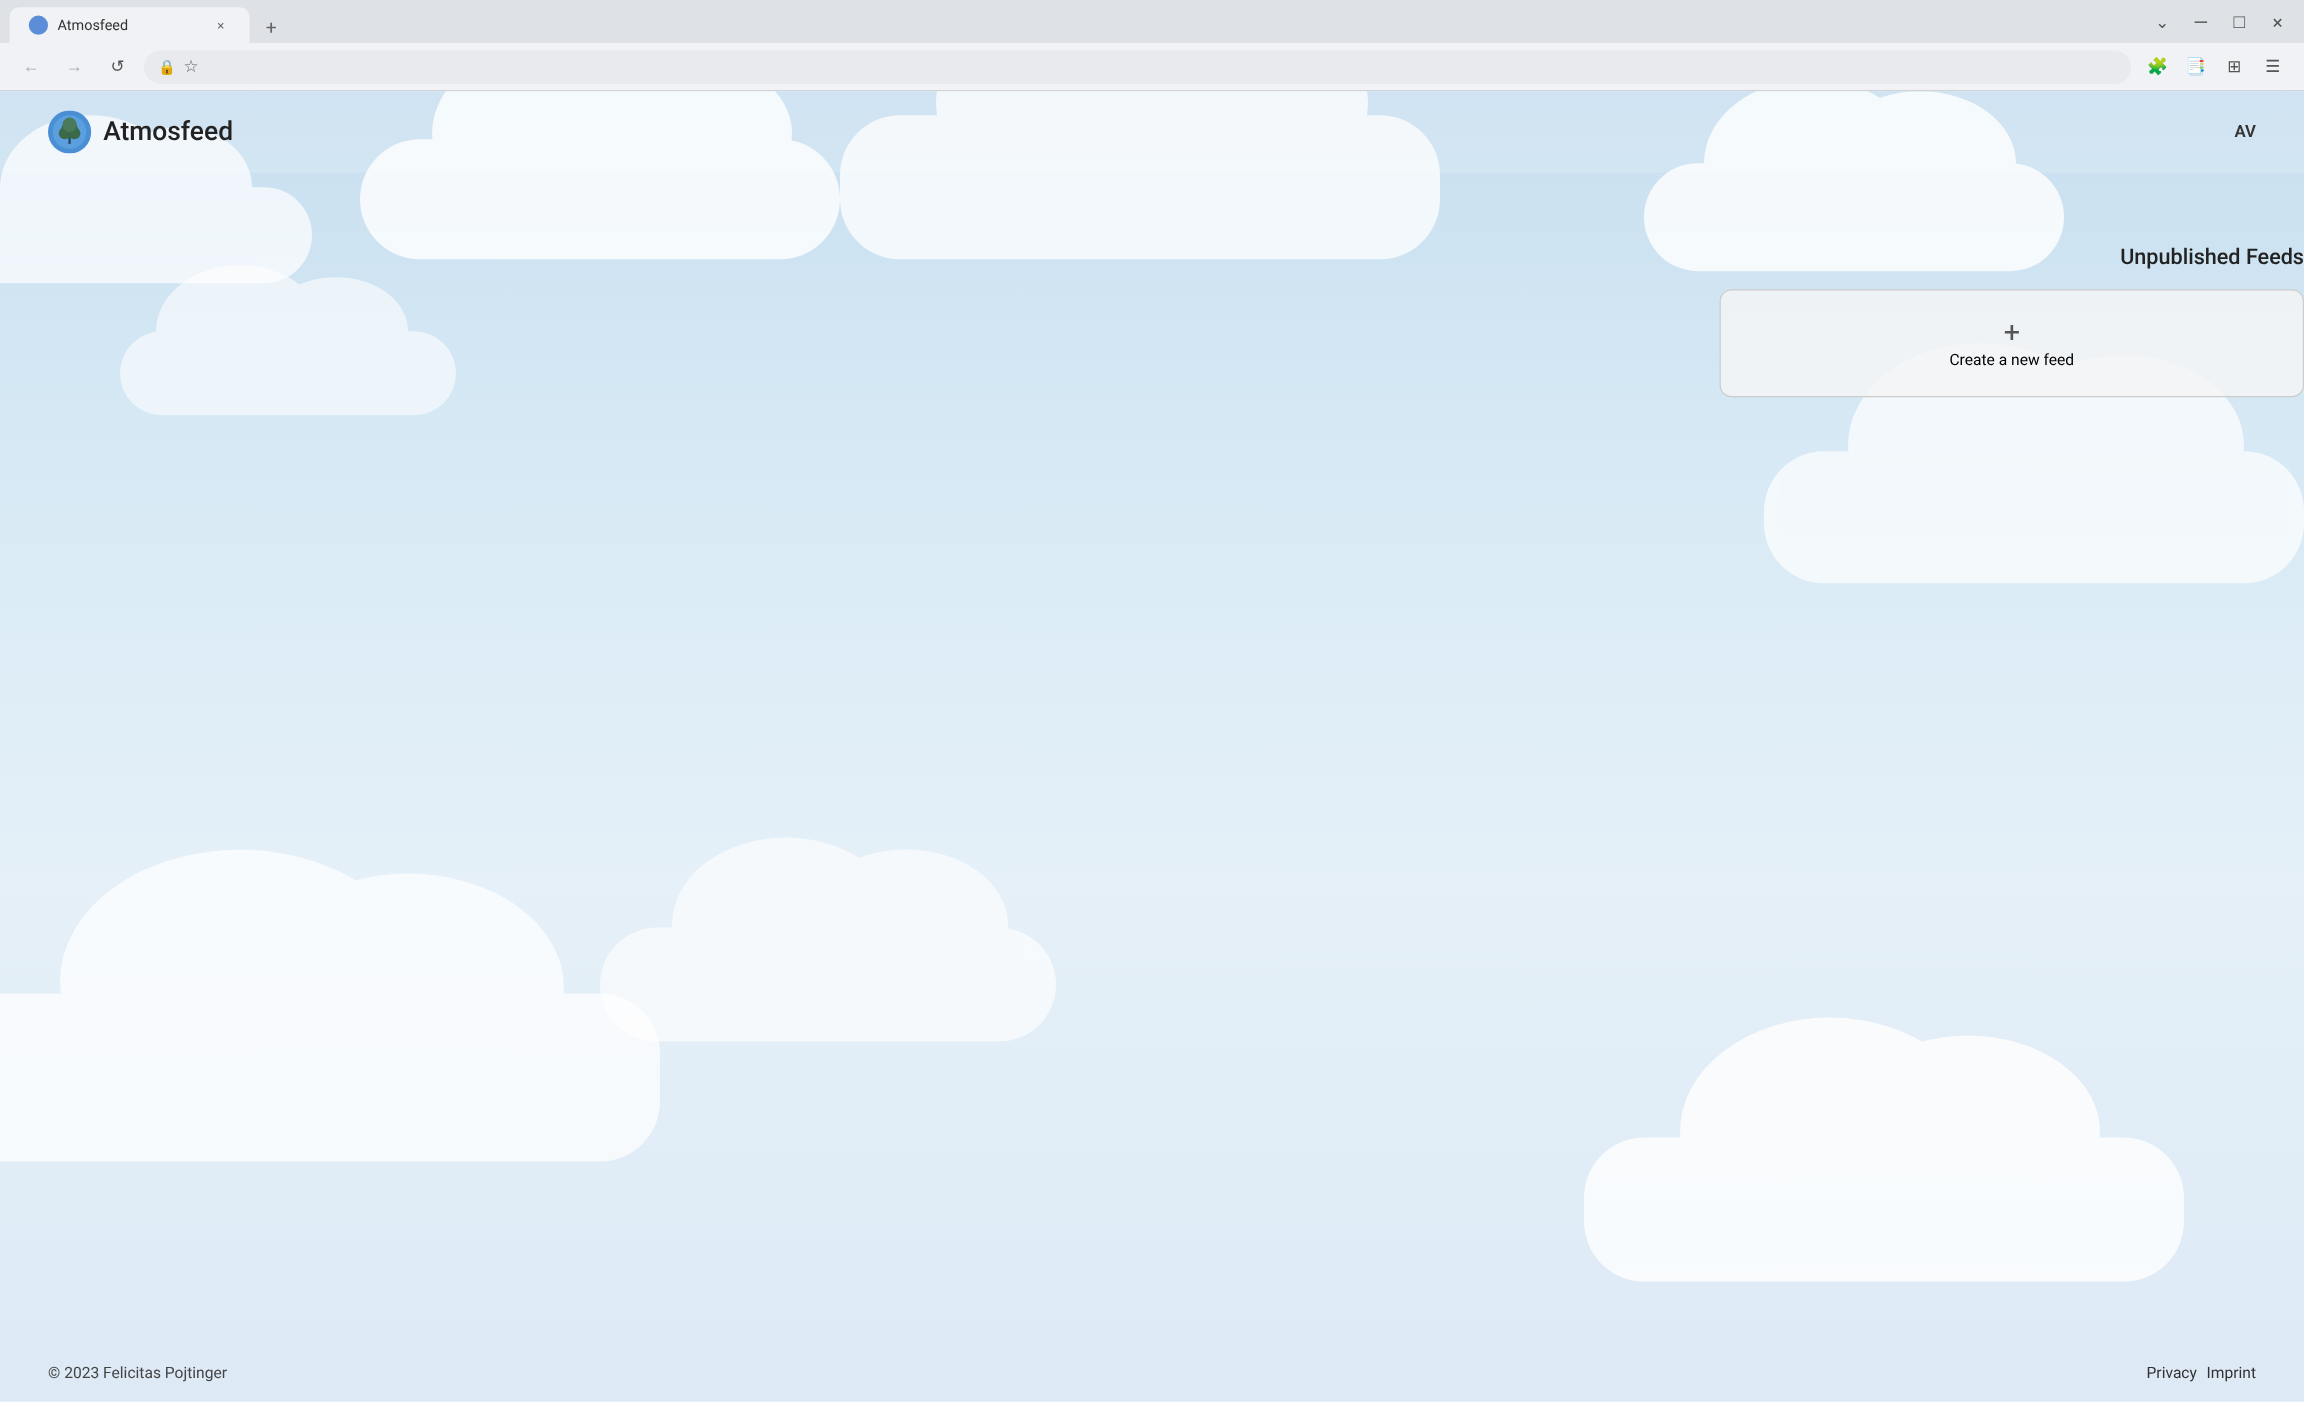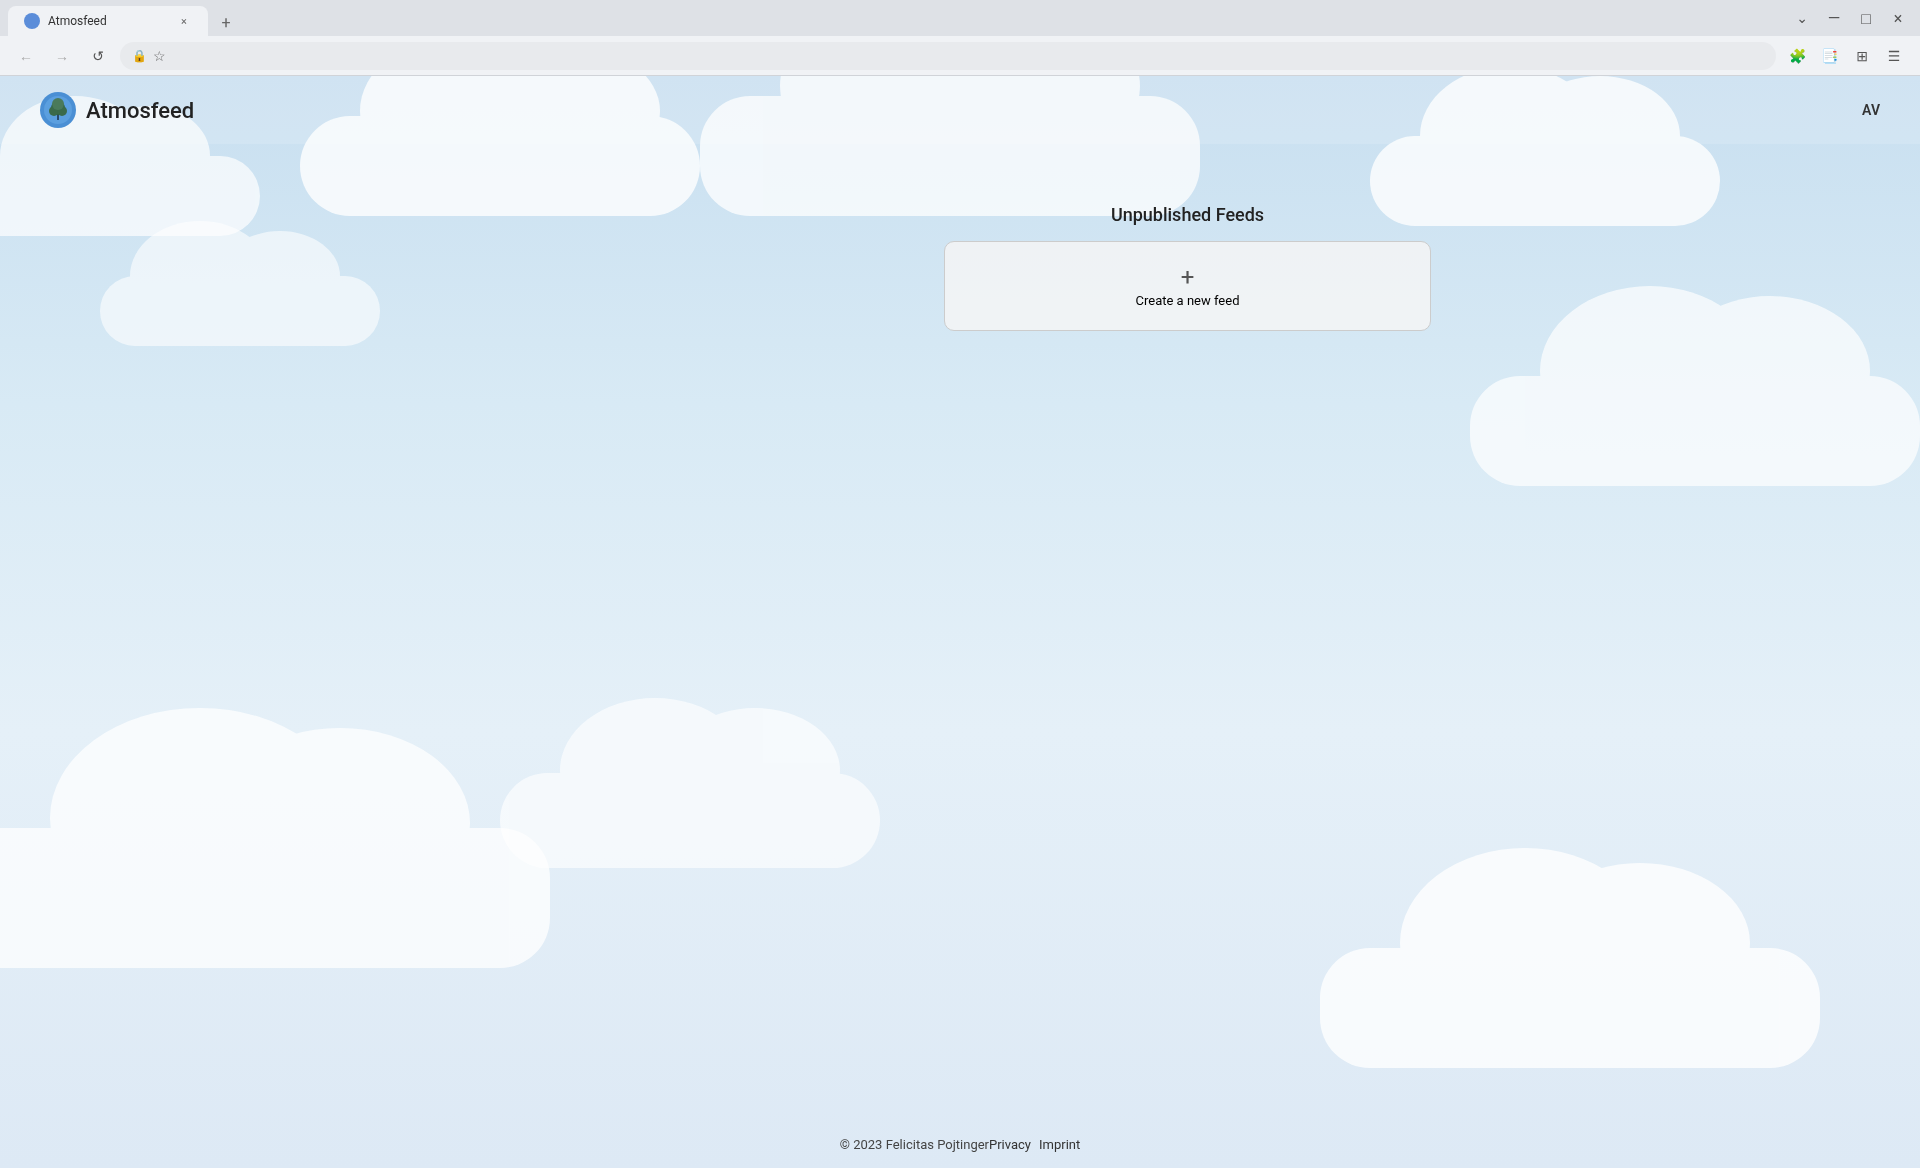--- a/index.html
+++ b/index.html
@@ -368,21 +368,21 @@
       color: #333;
       cursor: pointer;
     }
 
     
     .main-content {
       position: relative;
       z-index: 10;
       display: flex;
       flex-direction: column;
-      align-items: center;
+      align-items: flex-end;
       padding: 60px 0 0 455px;
     }
 
     .section-title {
       font-size: 18px;
       font-weight: 500;
       color: #222;
       margin-bottom: 16px;
     }
 
@@ -414,21 +414,21 @@
 
     
     .page-footer {
       position: absolute;
       bottom: 0;
       left: 0;
       right: 0;
       z-index: 10;
       display: flex;
       align-items: center;
-      justify-content: center;
+      justify-content: space-between;
       padding: 16px 40px;
       font-size: 13px;
       color: #444;
     }
 
     .footer-links {
       display: flex;
       gap: 8px;
     }
 

